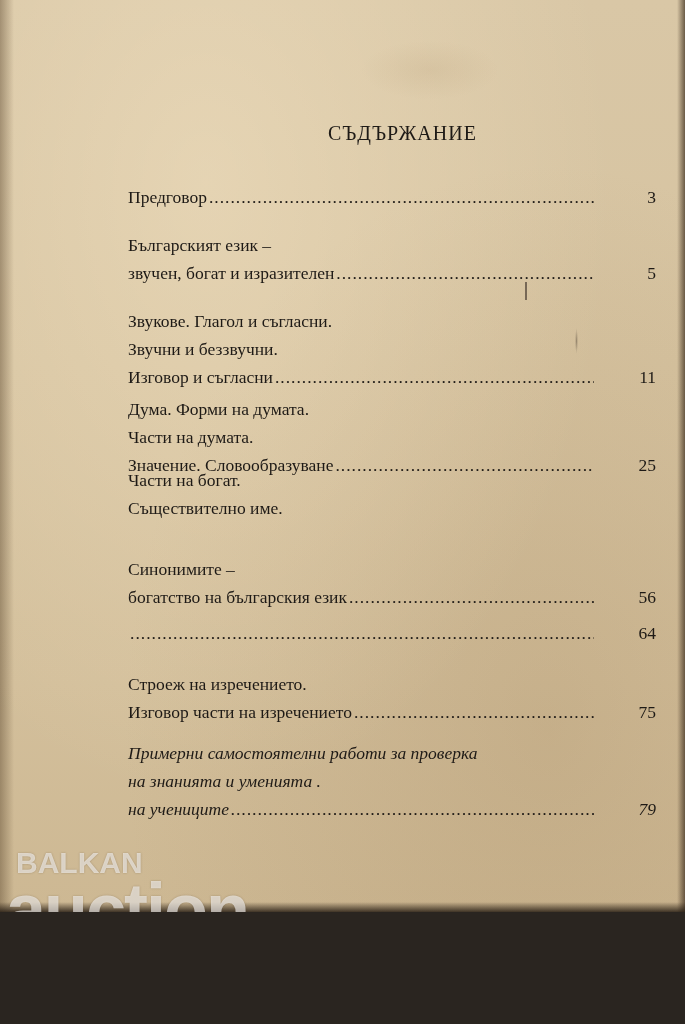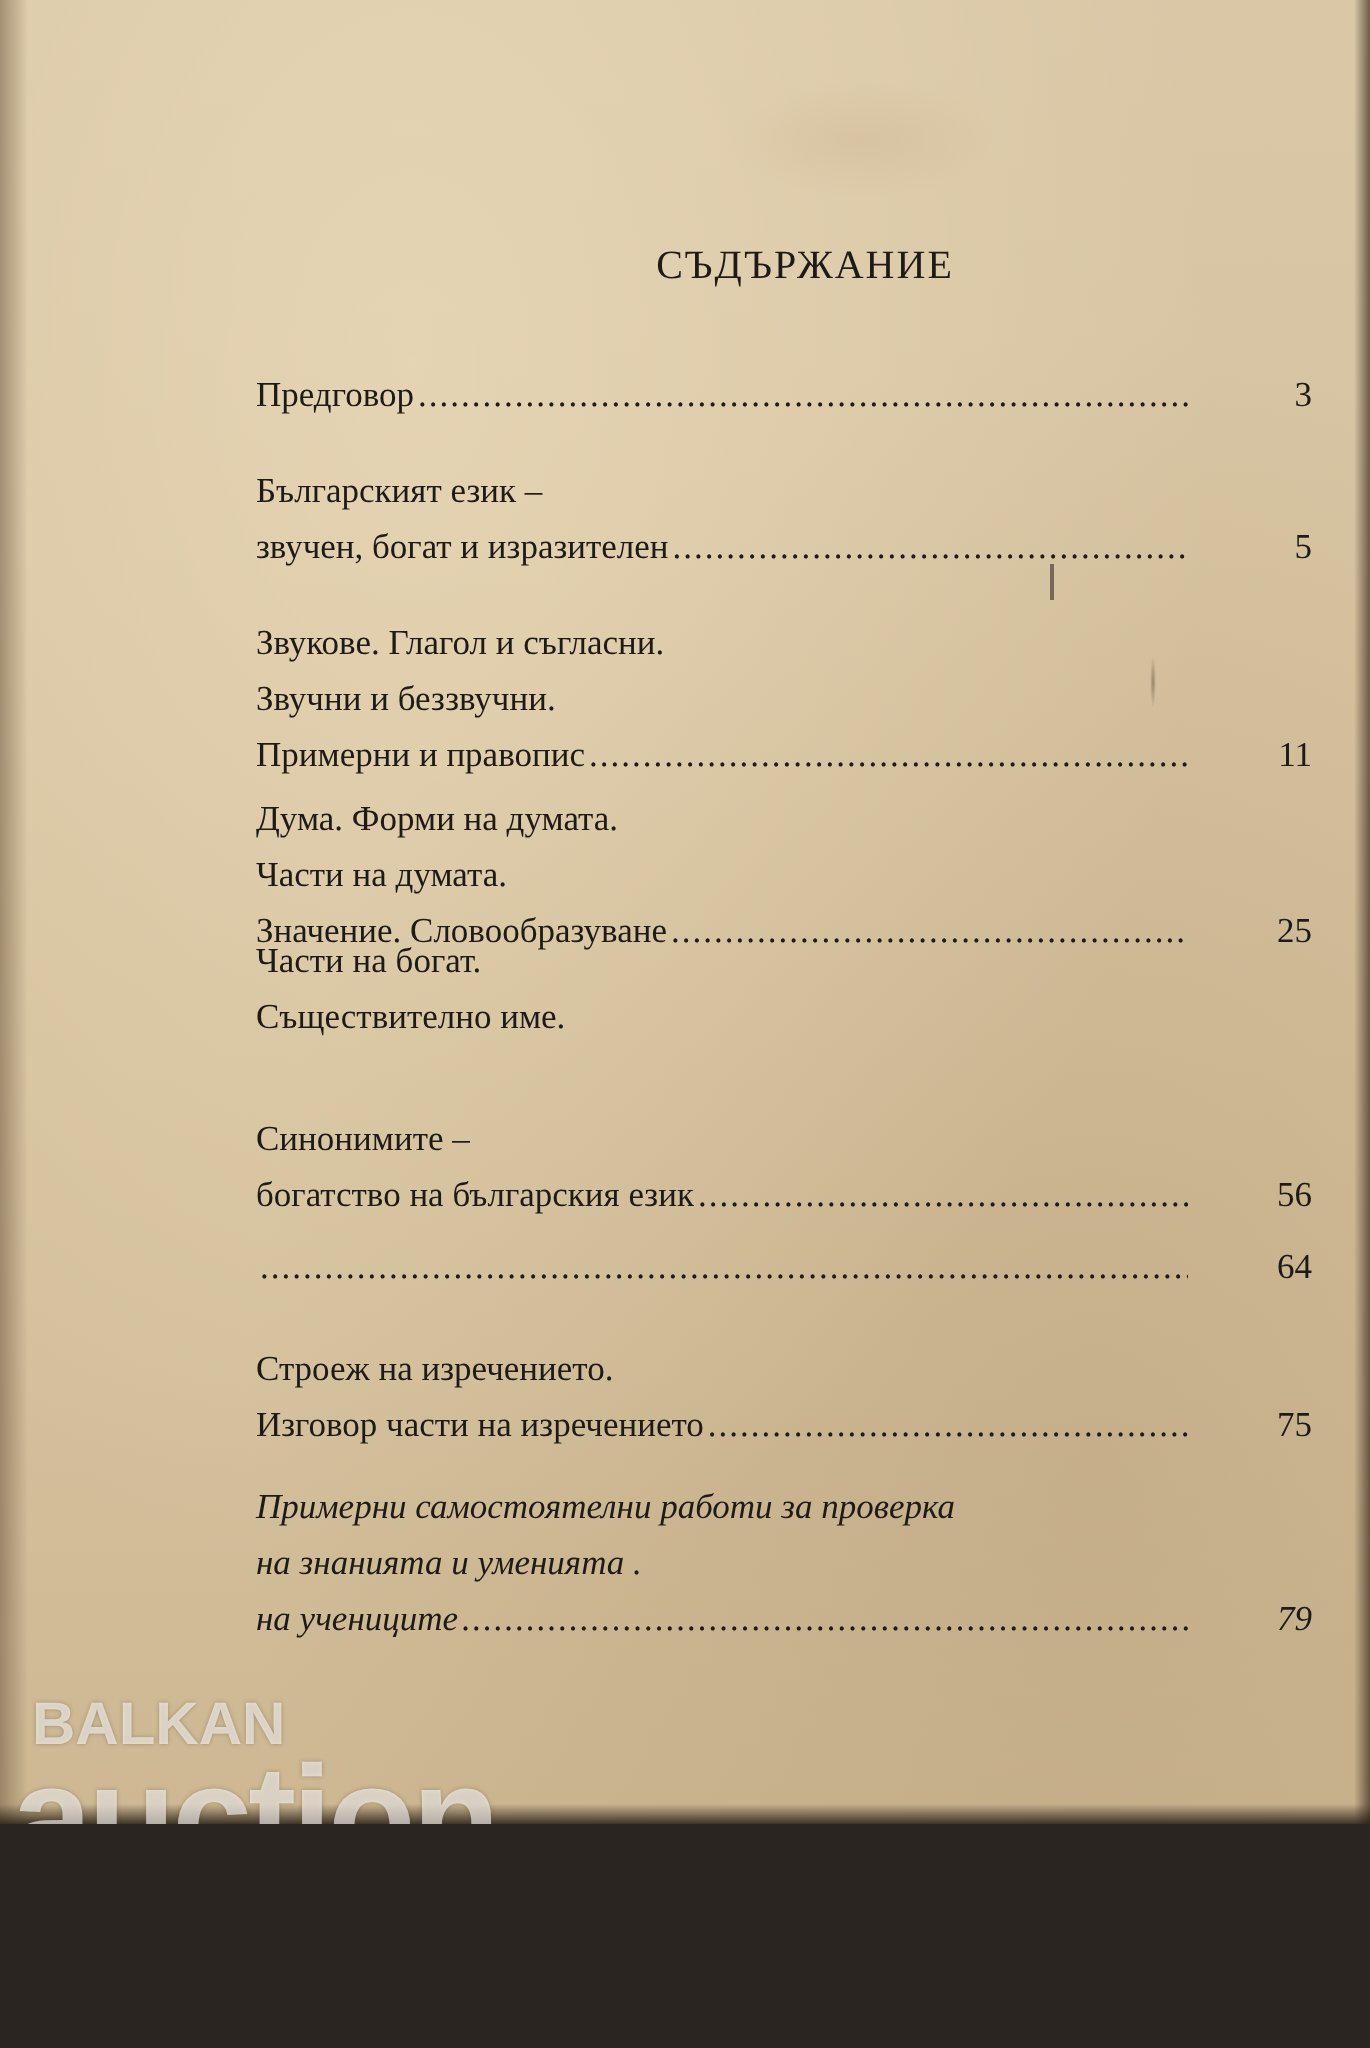--- a/index.html
+++ b/index.html
@@ -182,21 +182,21 @@
         <span class="dots"></span>
         <span class="pg-gap"></span>
         <span class="pg">5</span>
       </div>
     </div>
 
     <div class="entry" style="top:124px;">
       <div class="line">Звукове. Глагол и съгласни.</div>
       <div class="line">Звучни и беззвучни.</div>
       <div class="line last">
-        <span class="txt">Примерни и правопис</span>
+        <span class="txt">Изговор и съгласни</span>
         <span class="dots"></span>
         <span class="pg-gap"></span>
         <span class="pg">11</span>
       </div>
     </div>
 
     <div class="entry" style="top:212px;">
       <div class="line">Дума. Форми на думата.</div>
       <div class="line">Части на думата.</div>
       <div class="line last">

